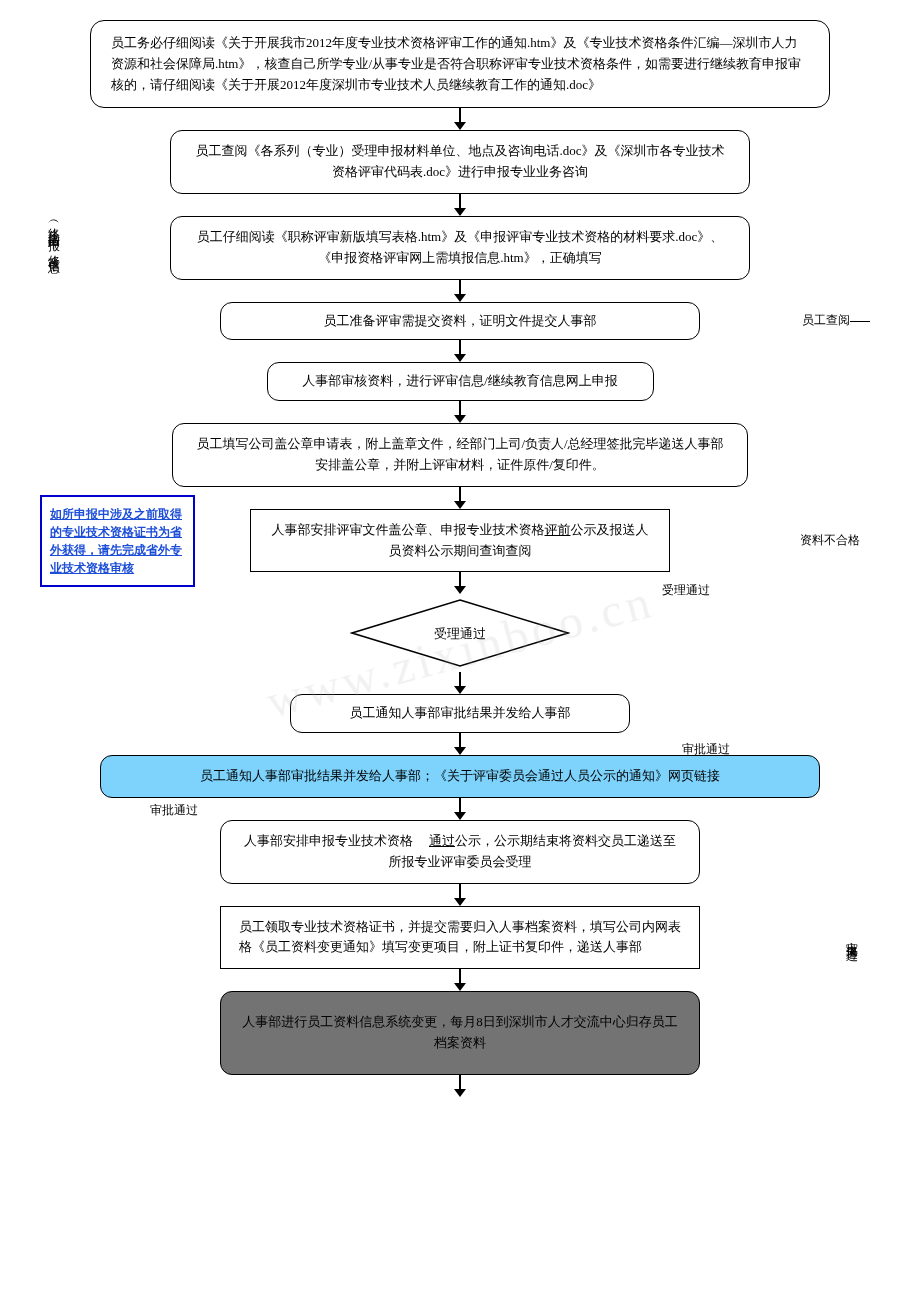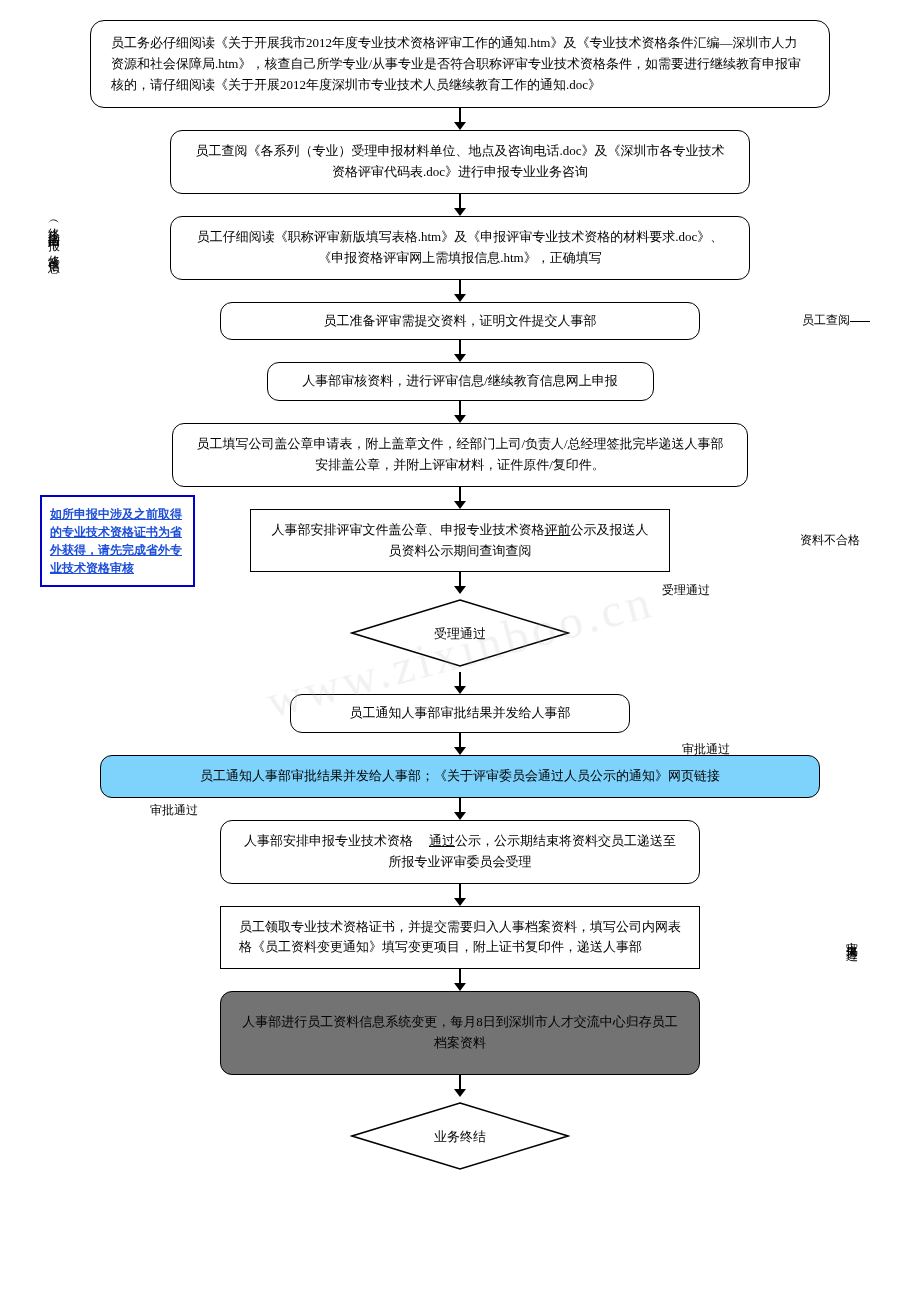--- a/index.html
+++ b/index.html
@@ -222,20 +222,14 @@
 
   <div style="width:480px; border:1.5px solid #000; border-radius:12px; padding:20px 18px; text-align:center; background:#737373; line-height:1.6;">
     <span>人事部进行员工资料信息系统变更，每月8日到深圳市人才交流中心归存员工档案资料</span>
   </div>
 
   <div class="arrow-down" style="height:22px;">
     <div class="arrow-line" style="height:14px;"></div>
     <div class="arrow-head-down"></div>
   </div>
 
-  <div style="position:relative; width:100%; display:flex; align-items:center; justify-content:center; margin:4px 0;">
-    <svg width="220" height="70" viewBox="0 0 220 70">
-      <polygon points="110,2 218,35 110,68 2,35" fill="white" stroke="black" stroke-width="1.5"></polygon>
-      <text x="110" y="40" text-anchor="middle" font-family="SimSun,serif" font-size="13" fill="black">业务终结</text>
-    </svg>
-  </div>
 
 </div>
 
 </body></html>

